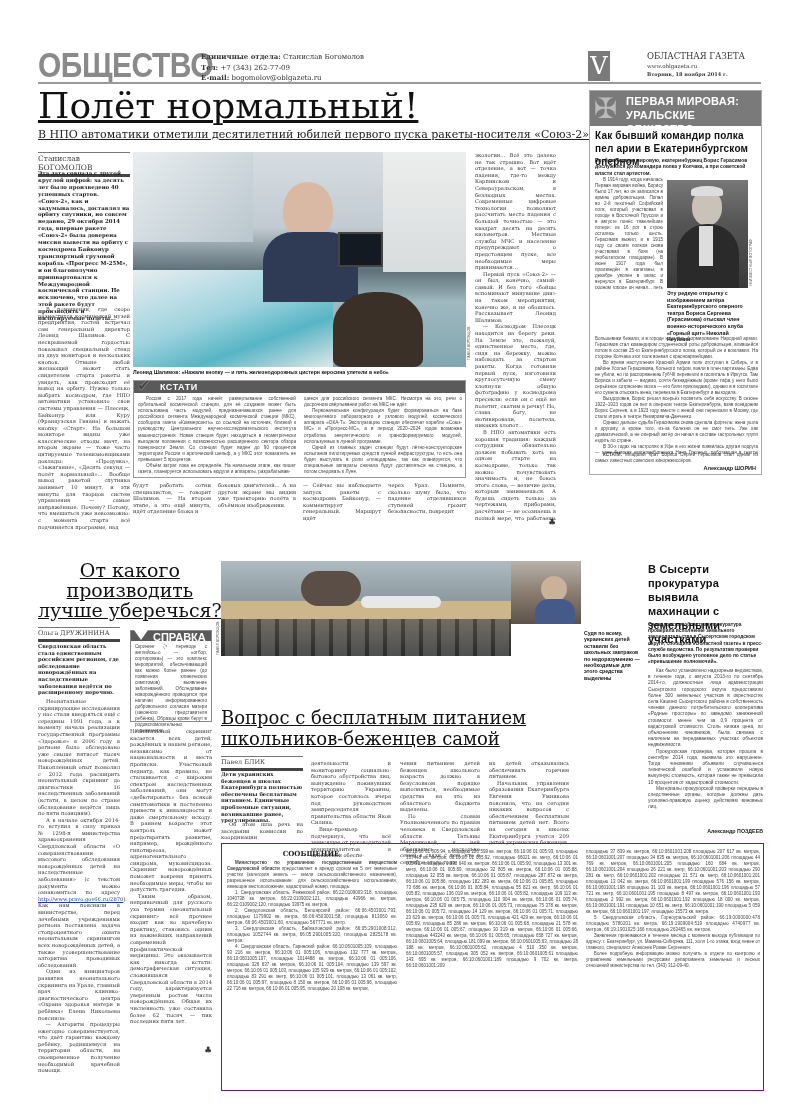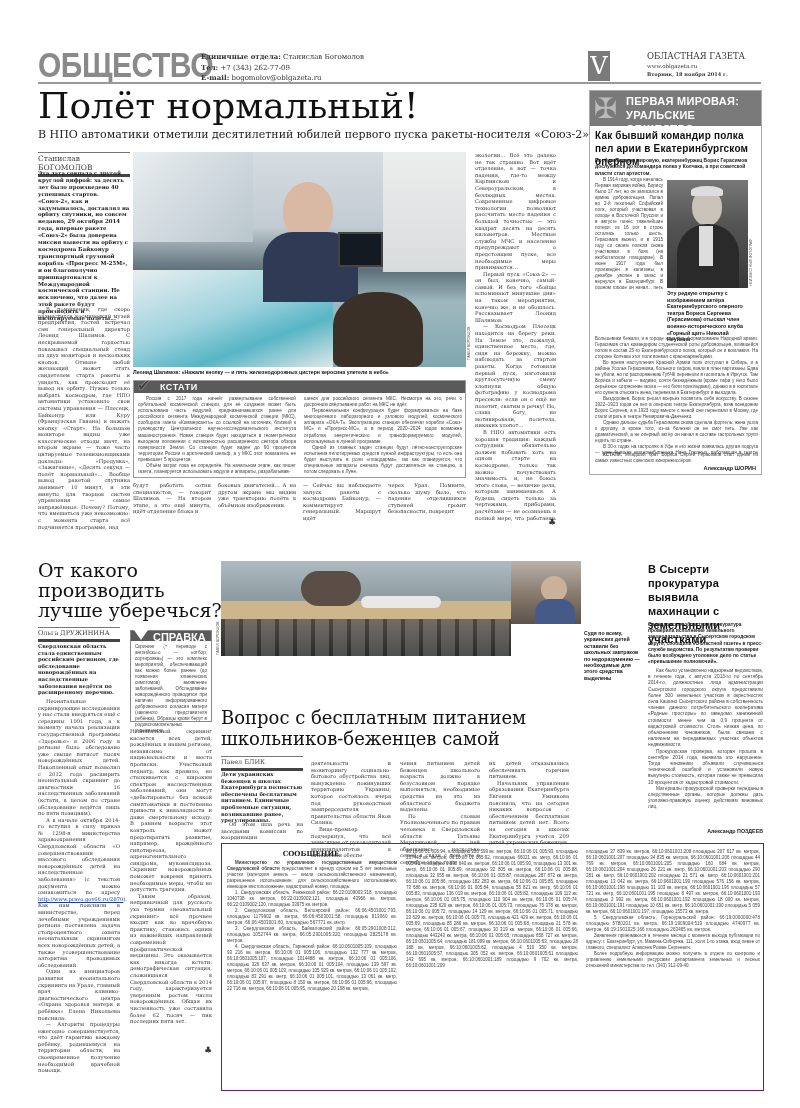--- a/index.html
+++ b/index.html
@@ -10,21 +10,21 @@
   .serif { font-family: "DejaVu Serif", serif; }
   .txt { font-size: 5.2px; line-height: 6.6px; text-align: justify; color: #333; }
   .txt p { text-indent: 8px; }
   .txt-s { font-family: "Liberation Sans", sans-serif; font-size: 5px; line-height: 6.4px; text-align: justify; color: #444; }
   .txt-s p { text-indent: 8px; }
   .lead { font-weight: bold; font-size: 5.6px; line-height: 7px; color: #222; text-align: left; }
   .byline { font-size: 7.5px; color: #444; border-top: 1px solid #777; border-bottom: 3px solid #444; padding: 1px 0 2px 0; }
   .photo { background: #888; overflow: hidden; }
   .caption { font-family: "Liberation Sans", sans-serif; font-weight: bold; font-size: 5.6px; line-height: 7px; color: #111; }
   .credit { font-family: "Liberation Sans", sans-serif; font-size: 3.5px; color: #555; writing-mode: vertical-rl; transform: rotate(180deg); }
-  .heading-serif { font-family: "DejaVu Serif", serif; color: #111; font-weight: normal; }
+  .heading-serif { font-family: "DejaVu Serif", serif; color: #111; font-weight: normal; text-decoration: underline; }
   .heading-sans { font-family: "Liberation Sans", sans-serif; font-weight: bold; color: #111; letter-spacing: 0.2px; }
   .rule { background: #555; }
   .end-mark { font-size: 9px; color: #333; }
   a.link { color: #1a3aa8; text-decoration: underline; }
 </style>
 </head>
 <body>
 
 <div class="abs sans" style="left:38px;top:48px;font-size:30px;font-weight:bold;color:#8a8a8a;letter-spacing:-0.5px;transform:scaleY(1.15);transform-origin:top left;line-height:30px;">ОБЩЕСТВО</div>
 <div class="abs serif" style="left:201px;top:52px;font-size:7px;line-height:9.5px;color:#333;">
@@ -119,21 +119,21 @@
     <p>Выздоровев, Борис решил всерьёз посвятить себя искусству. В сезоне 1922–1923 годов он пел в оперном театре Екатеринбурга, взяв псевдоним Борис Сергеев, а в 1923 году вместе с женой они переехали в Москву, где стали играть в театре Немировича-Данченко.</p>
     <p>Однако дальше судьба Герасимова снова сделала фортель: жена ушла к другому, а кроме того, из-за болезни он не смог петь. Уже как драматический, а не оперный актёр он начал в составе гастрольных трупп ездить по стране.</p>
     <p>В 30-х годах на гастролях в Уфе в его жизни появилась другая подруга — тоже бывшая екатеринбурженка Нина Грюзных, работавшая в театре концертмейстером. Вместе они ещё десять лет мотались по стране, пока — уже в 1944 году — не осели в разрушенном войной Сталинграде, где Борис и проработал в музыкальном театре хормейстером до самой пенсии. В этом городе он и умер в 1970 году.</p>
   </div>
   <div class="txt-s" style="position:absolute;left:5px;top:361px;width:163px;font-size:4.6px;line-height:6px;text-indent:8px;">
     <b>КСТАТИ.</b> <span>Младший брат Бориса Сергей Герасимов стал одним из самых известных советских кинорежиссёров.</span>
   </div>
   <div class="sans" style="position:absolute;right:5px;top:374px;font-weight:bold;font-size:5.5px;color:#222;">Александр ШОРИН</div>
 </div>
 
-<div class="abs heading-serif" style="left:38px;top:560px;font-size:19px;line-height:20px;">
+<div class="abs heading-serif" style="left:38px;top:560px;font-size:19px;line-height:20px;text-align:center;">
   <div>От какого</div>
   <div>производить</div>
   <div>лучше уберечься?</div>
 </div>
 <div class="abs" style="left:38px;top:627px;width:82px;">
   <div class="byline" style="font-size:6.5px;">Ольга ДРУЖИНИНА</div>
 </div>
 <div class="abs lead serif" style="left:38px;top:643px;width:82px;font-size:5.2px;line-height:6.6px;">Свердловская область стала единственным российским регионом, где обследование новорождённых на наследственные заболевания ведётся по расширенному перечню.</div>
 
 <div class="abs txt" style="left:38px;top:698px;width:82px;">

